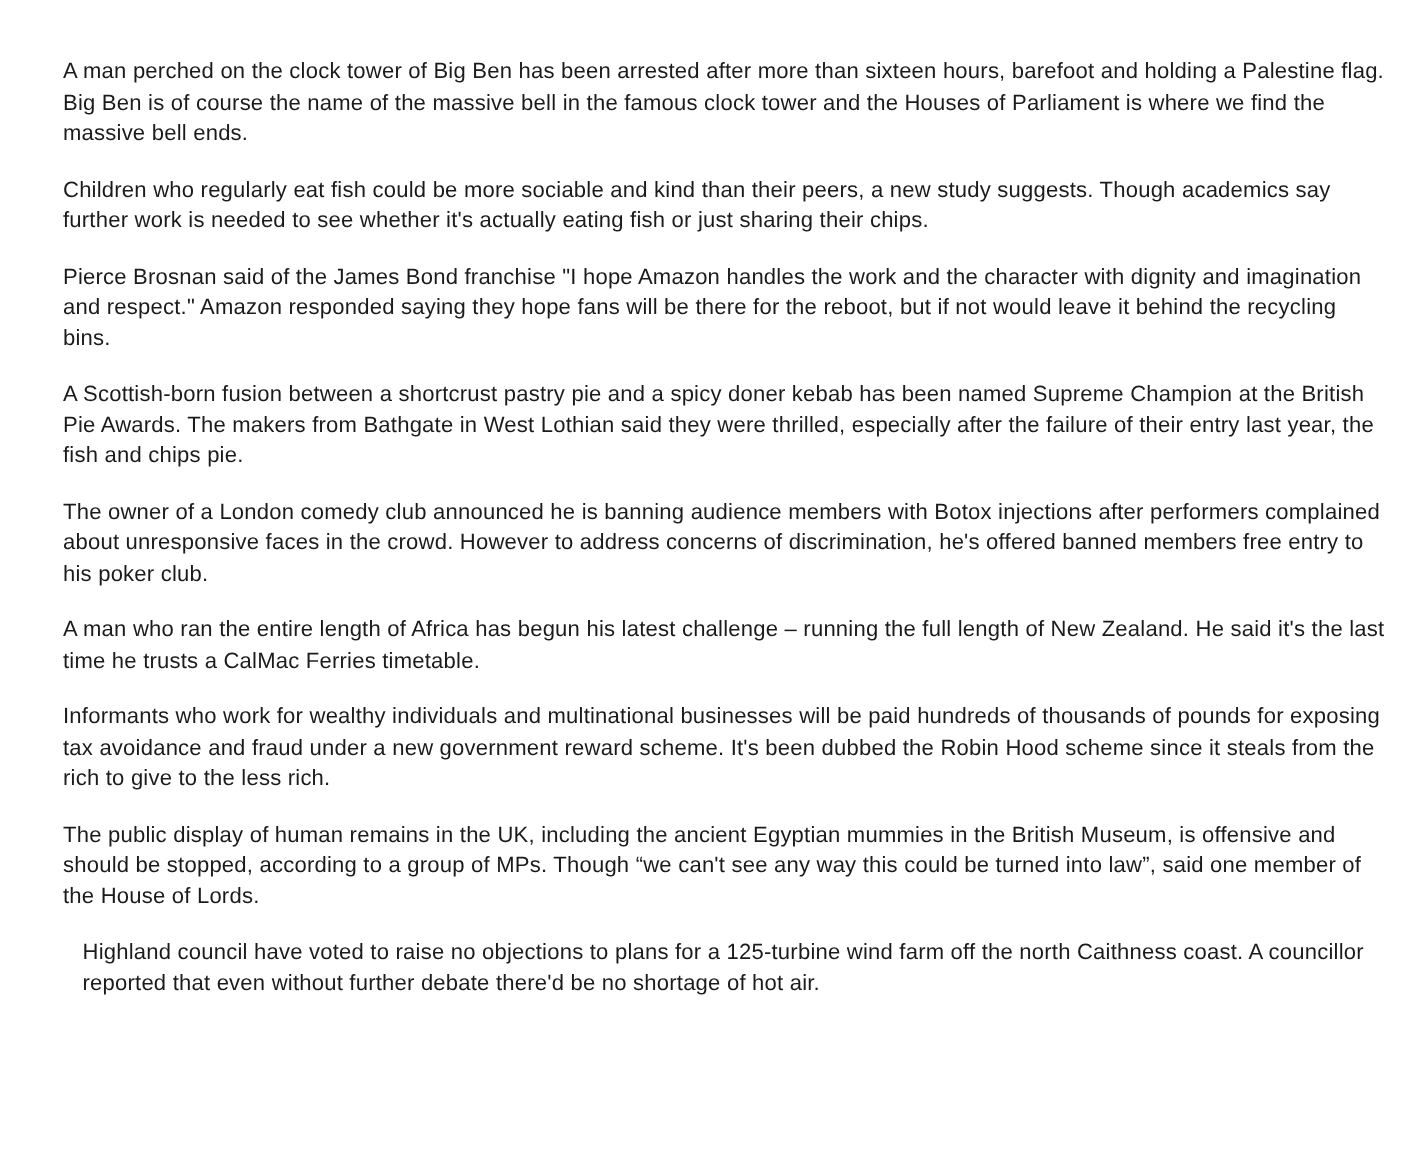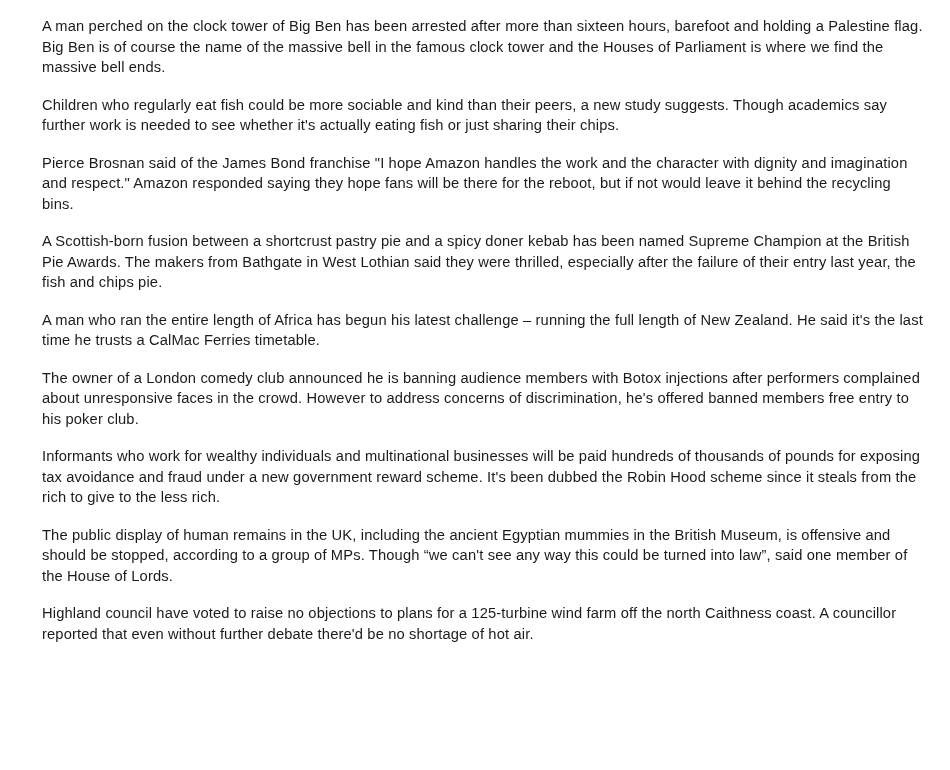--- a/index.html
+++ b/index.html
@@ -11,47 +11,48 @@
     width: 950px;
     height: 770px;
     font-family: "Liberation Sans", sans-serif;
     color: #1a1a1a;
     -webkit-font-smoothing: antialiased;
   }
   .page {
     box-sizing: border-box;
     width: 950px;
     height: 770px;
-    padding: 16px 28px 10px 42px;
+    padding: 38px 28px 10px 42px;
     background: #ffffff;
     overflow: hidden;
   }
   .article {
     width: 882px;
   }
   .para {
     font-size: 14.7px;
     line-height: 20.5px;
     margin: 0 0 17px 0;
     color: #1b1b1b;
     text-align: left;
     letter-spacing: 0.01em;
   }
   .para:last-child {
     margin-bottom: 0;
+    margin-left: 13px;
   }
 </style>
 </head>
 <body>
 
 <div class="page">
   <div class="article">
     <p class="para">A man perched on the clock tower of Big Ben has been arrested after more than sixteen hours, barefoot and holding a Palestine flag. Big Ben is of course the name of the massive bell in the famous clock tower and the Houses of Parliament is where we find the massive bell ends.</p>
     <p class="para">Children who regularly eat fish could be more sociable and kind than their peers, a new study suggests. Though academics say further work is needed to see whether it's actually eating fish or just sharing their chips.</p>
     <p class="para">Pierce Brosnan said of the James Bond franchise "I hope Amazon handles the work and the character with dignity and imagination and respect." Amazon responded saying they hope fans will be there for the reboot, but if not would leave it behind the recycling bins.</p>
     <p class="para">A Scottish-born fusion between a shortcrust pastry pie and a spicy doner kebab has been named Supreme Champion at the British Pie Awards. The makers from Bathgate in West Lothian said they were thrilled, especially after the failure of their entry last year, the fish and chips pie.</p>
+    <p class="para">The owner of a London comedy club announced he is banning audience members with Botox injections after performers complained about unresponsive faces in the crowd. However to address concerns of discrimination, he's offered banned members free entry to his poker club.</p>
     <p class="para">A man who ran the entire length of Africa has begun his latest challenge – running the full length of New Zealand. He said it's the last time he trusts a CalMac Ferries timetable.</p>
-    <p class="para">The owner of a London comedy club announced he is banning audience members with Botox injections after performers complained about unresponsive faces in the crowd. However to address concerns of discrimination, he's offered banned members free entry to his poker club.</p>
     <p class="para">Informants who work for wealthy individuals and multinational businesses will be paid hundreds of thousands of pounds for exposing tax avoidance and fraud under a new government reward scheme. It's been dubbed the Robin Hood scheme since it steals from the rich to give to the less rich.</p>
     <p class="para">The public display of human remains in the UK, including the ancient Egyptian mummies in the British Museum, is offensive and should be stopped, according to a group of MPs. Though “we can't see any way this could be turned into law”, said one member of the House of Lords.</p>
     <p class="para">Highland council have voted to raise no objections to plans for a 125-turbine wind farm off the north Caithness coast. A councillor reported that even without further debate there'd be no shortage of hot air.</p>
   </div>
 </div>
 
 </body></html>

